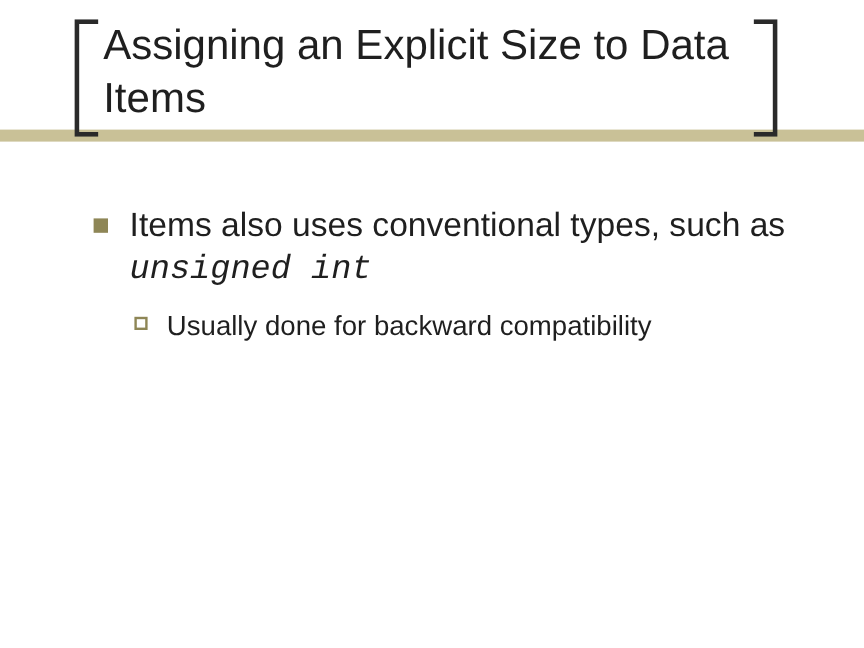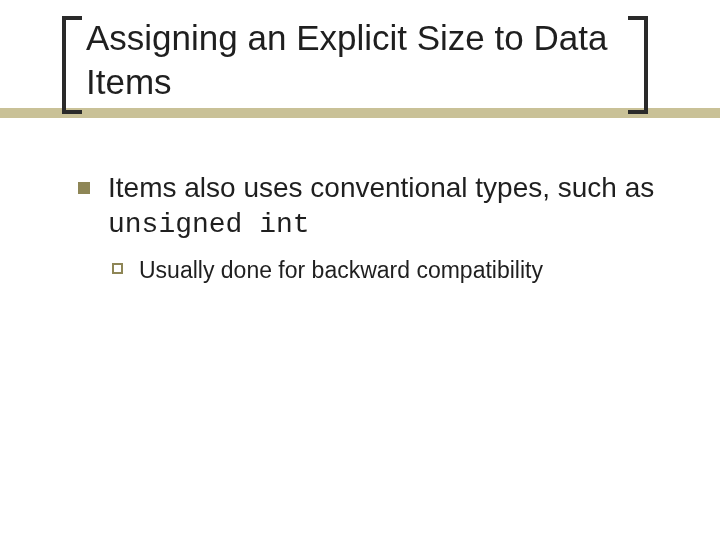--- a/index.html
+++ b/index.html
@@ -64,20 +64,21 @@
     margin-top: 12px;
     margin-right: 18px;
   }
   .level1-text {
     font-size: 28px;
     line-height: 1.25;
     color: #1f1f1f;
   }
   .level1-text .code {
     font-family: "Courier New", Courier, monospace;
+    font-style: italic;
   }
   .level2 {
     display: flex;
     align-items: flex-start;
     margin-left: 34px;
     margin-top: 8px;
     text-align: right;
   }
   .bullet-hollow {
     flex: 0 0 auto;

